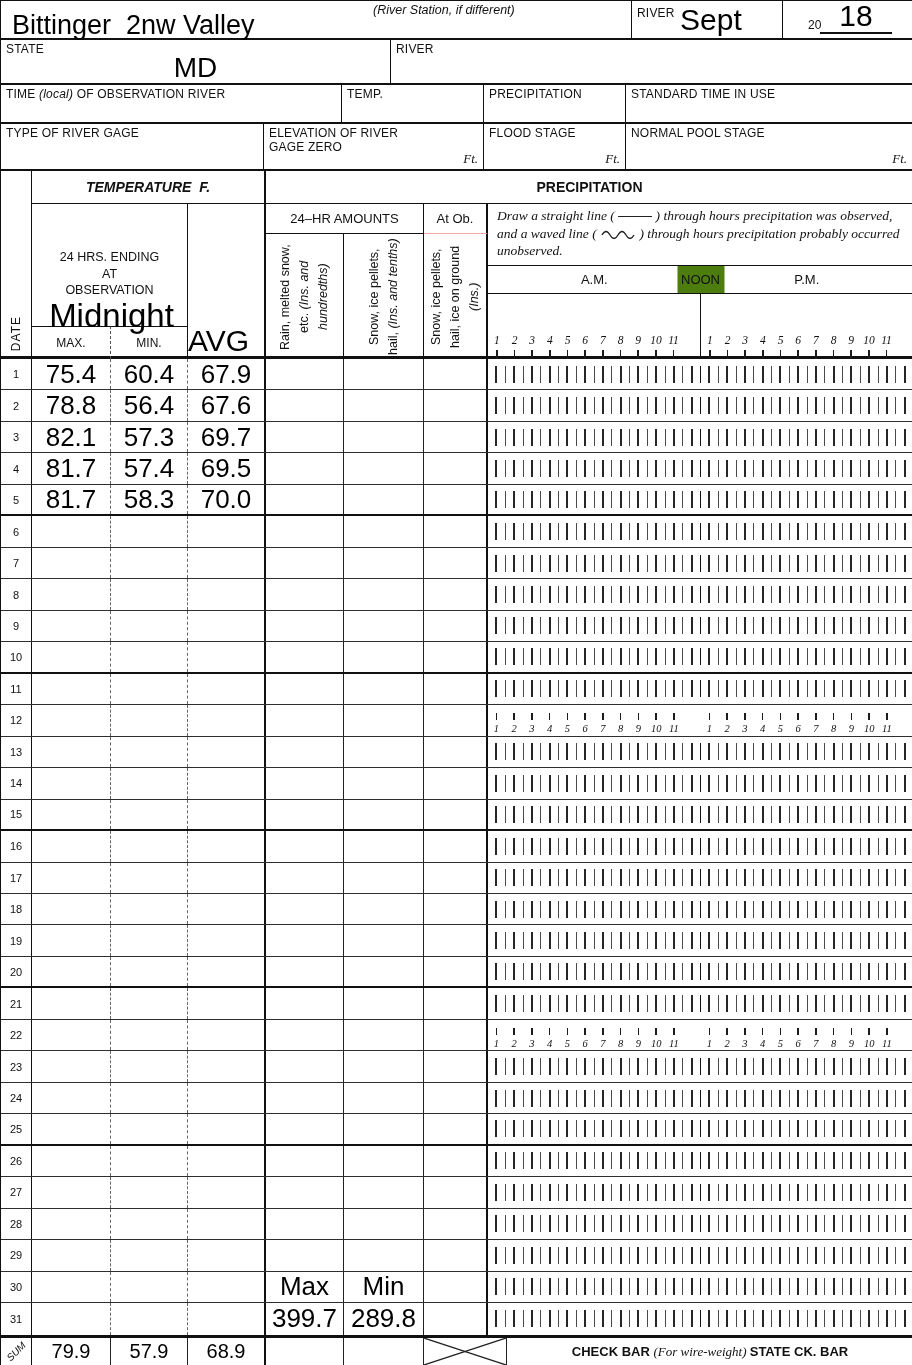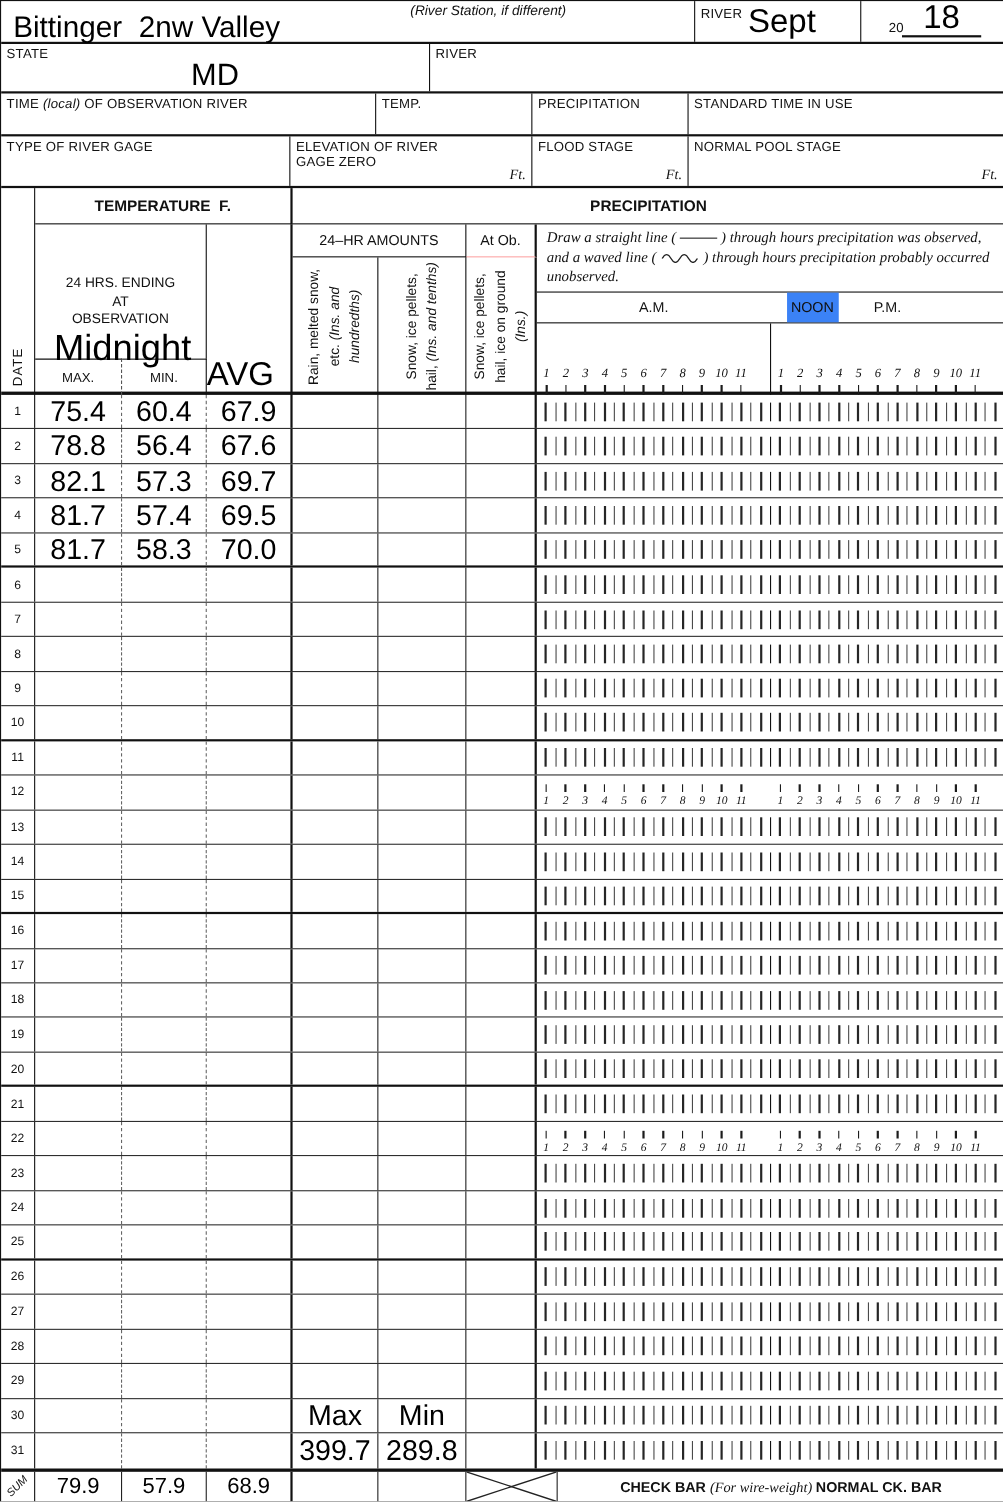--- a/index.html
+++ b/index.html
@@ -35,21 +35,21 @@
   .prelines{white-space:pre-line;}
   .ft{position:absolute;right:5px;bottom:2px;font-style:italic;font-size:13px;
       font-family:"Liberation Serif","DejaVu Serif",serif;}
 
   
   #ghdr{position:absolute;top:170px;left:0;width:912px;height:188px;box-sizing:border-box;border-bottom:3px solid #111;}
   #ghdr .gc{position:absolute;box-sizing:border-box;}
   .g-date{left:0;top:0;width:31px;height:188px;border-right:1.5px solid #111;display:flex;align-items:flex-end;justify-content:center;}
   .vtext{writing-mode:vertical-rl;transform:rotate(180deg);font-size:12px;letter-spacing:1px;margin-bottom:8px;}
   .g-temp{left:31px;top:0;width:234px;height:33px;border-bottom:1.5px solid #111;border-right:2px solid #111;
-          display:flex;align-items:center;justify-content:center;font-weight:bold;font-size:14px;white-space:pre;}
+          display:flex;align-items:center;justify-content:center;font-weight:bold;font-size:14px;white-space:pre;font-style:italic;}
   .g-ending{left:31px;top:33px;width:156px;height:122px;border-right:1px solid #111;
             display:flex;flex-direction:column;align-items:center;justify-content:flex-end;text-align:center;}
   .ending-lbl{font-size:12.5px;line-height:1.3;white-space:pre-line;}
   .ending-val{font-size:33px;line-height:1;margin:1px 0 -6px 4px;position:relative;z-index:2;}
   .g-max{left:31px;top:155px;width:79px;height:33px;border-top:1px solid #111;border-right:1px dashed #555;
          display:flex;align-items:center;justify-content:center;font-size:12px;}
   .g-min{left:110px;top:155px;width:77px;height:33px;border-top:1px solid #111;border-right:1px solid #111;
          display:flex;align-items:center;justify-content:center;font-size:12px;}
   .g-avg{left:187px;top:33px;width:78px;height:155px;border-right:2px solid #111;
          display:flex;align-items:flex-end;}
@@ -67,21 +67,21 @@
   .rot{writing-mode:vertical-rl;transform:rotate(180deg);height:118px;text-align:center;
        font-size:12.5px;line-height:1.5;}
   .rot i{font-style:italic;}
   .g-instr{left:487px;top:33px;width:425px;height:62px;border-bottom:1px solid #111;padding:3px 6px 0 9px;
            font-family:"Liberation Serif","DejaVu Serif",serif;font-style:italic;font-size:13.5px;line-height:1.3;}
   .sline{display:inline-block;width:34px;border-top:1.6px solid #222;vertical-align:3px;}
   .wave{vertical-align:-1px;}
   .g-ampm{left:487px;top:95px;width:425px;height:28px;border-bottom:1px solid #111;display:flex;}
   .g-ampm .ampmhalf{flex:1;display:flex;align-items:center;justify-content:center;font-size:13px;}
   .noon-lbl{position:absolute;left:50%;top:0;height:100%;transform:translateX(-50%);display:flex;align-items:center;
-            font-size:13px;background:#3b82f6;padding:0 4px;margin-left:38px;}
+            font-size:13px;background:#4d7c0f;padding:0 4px;}
   .g-hnum{left:487px;top:123px;width:425px;height:65px;display:flex;}
 
   
   .half{flex:1;display:flex;box-sizing:border-box;}
   .half.am{border-right:1.5px solid #111;}
   .hdr-ncell{flex:1;position:relative;}
   .hdr-ncell span{position:absolute;bottom:13px;left:0;width:100%;text-align:center;
                   font-family:"Liberation Serif","DejaVu Serif",serif;font-style:italic;font-size:11.5px;}
   .btick{position:absolute;bottom:0;left:50%;margin-left:-0.8px;width:1.6px;height:9px;background:#1c1c1c;display:block;}
 
@@ -3076,16 +3076,16 @@
     <div class="sc s-min hw">57.9</div>
     <div class="sc s-avg hw">68.9</div>
     <div class="sc s-rain"></div>
     <div class="sc s-snow"></div>
     <div class="sc s-x">
       <svg viewBox="0 0 83 31" preserveAspectRatio="none">
         <line x1="0" y1="0" x2="83" y2="31" stroke="#222" stroke-width="1.4"></line>
         <line x1="0" y1="31" x2="83" y2="0" stroke="#222" stroke-width="1.4"></line>
       </svg>
     </div>
-    <div class="sc s-check"><b>CHECK BAR </b><i>(For wire-weight) </i><b>NORMAL CK. BAR</b></div>
+    <div class="sc s-check"><b>CHECK BAR </b><i>(For wire-weight) </i><b>STATE CK. BAR</b></div>
   </div>
 
 </div>
 
 </body></html>

